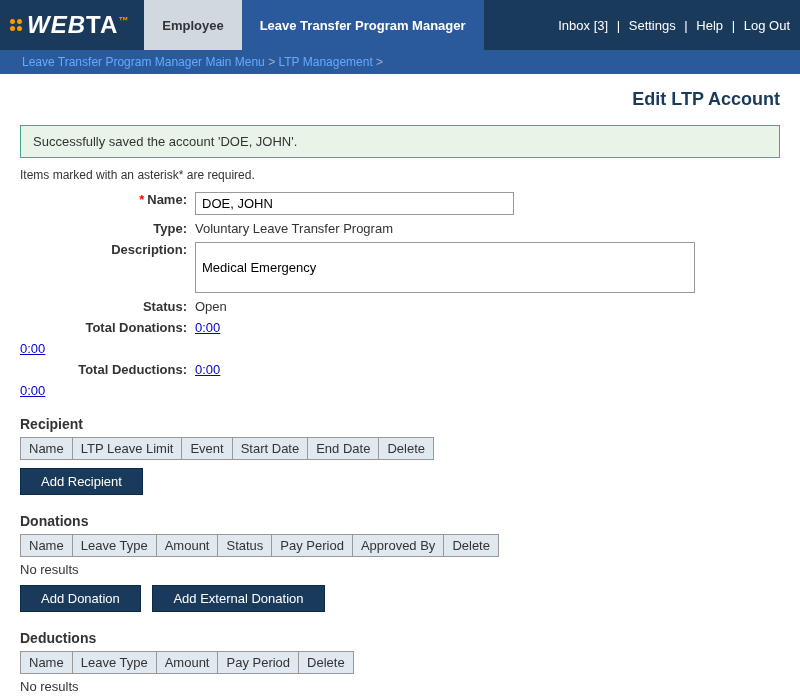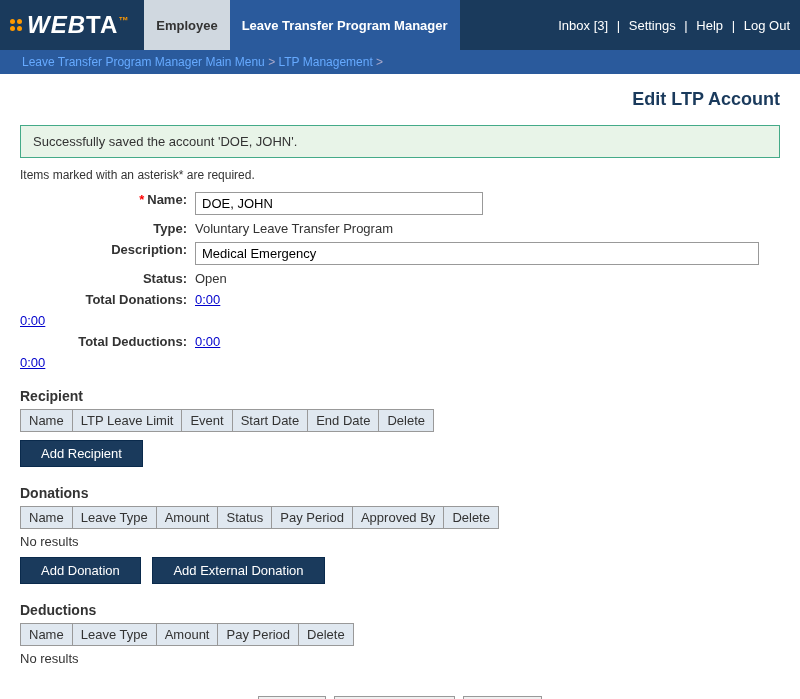--- a/index.html
+++ b/index.html
@@ -5,21 +5,21 @@
     * { box-sizing: border-box; margin: 0; padding: 0; }
     body { font-family: Arial, sans-serif; font-size: 13px; background: #fff; color: #333; width: 800px; min-height: 699px; }
 
     
     .header { background: #1a3a5c; display: flex; align-items: center; height: 50px; padding: 0 10px; }
     .logo { display: flex; align-items: center; color: white; font-size: 22px; font-weight: bold; letter-spacing: 1px; margin-right: 15px; }
     .logo-dots { display: grid; grid-template-columns: 1fr 1fr; gap: 2px; margin-right: 5px; }
     .logo-dot { width: 5px; height: 5px; background: #f90; border-radius: 50%; }
     .logo-tm { font-size: 10px; vertical-align: super; color: #f90; }
     .nav-tabs { display: flex; align-items: stretch; height: 100%; }
-    .nav-tab { display: flex; align-items: center; padding: 0 12px; color: #333; background: #d0d8e0; border: none; cursor: pointer; font-size: 13px; font-weight: bold; }
+    .nav-tab { display: flex; align-items: center; padding: 0 18px; color: #333; background: #d0d8e0; border: none; cursor: pointer; font-size: 13px; font-weight: bold; }
     .nav-tab.active { background: #2a5a9c; color: white; }
     .header-right { margin-left: auto; color: white; font-size: 13px; }
     .header-right a { color: white; text-decoration: none; }
     .header-right span { margin: 0 5px; }
 
     
     .breadcrumb { background: #2a5a9c; padding: 5px 22px; font-size: 12px; }
     .breadcrumb a { color: #6af; text-decoration: none; }
     .breadcrumb span { color: #aac; }
 
@@ -29,22 +29,22 @@
 
     
     .success-msg { background: #e8f4e8; border: 1px solid #4a8; padding: 8px 12px; margin-bottom: 10px; color: #333; font-size: 13px; }
     .required-note { font-size: 12px; margin-bottom: 10px; color: #333; }
 
     
     .form-row { display: flex; align-items: flex-start; margin-bottom: 6px; }
     .form-label { text-align: right; width: 175px; padding-right: 8px; font-weight: bold; font-size: 13px; color: #333; flex-shrink: 0; }
     .form-label .required { color: red; margin-right: 3px; }
     .form-value { color: #333; font-size: 13px; }
-    .form-input { border: 1px solid #999; padding: 3px 6px; font-size: 13px; width: 288px; }
-    .form-input-wide { border: 1px solid #999; padding: 3px 6px; font-size: 13px; width: 564px; }
+    .form-input { border: 1px solid #999; padding: 3px 6px; font-size: 13px; width: 319px; }
+    .form-input-wide { border: 1px solid #999; padding: 17px 6px; font-size: 13px; width: 500px; }
     .link-val { color: #00c; text-decoration: underline; cursor: pointer; }
 
     
     .section { margin-top: 18px; }
     .section-title { font-weight: bold; font-size: 14px; color: #333; margin-bottom: 5px; }
 
     
     .data-table { border-collapse: collapse; border: 1px solid #999; font-size: 13px; }
     .data-table th { background: #e0e8f0; border: 1px solid #999; padding: 3px 8px; font-weight: normal; color: #333; white-space: nowrap; }
     .no-results { font-size: 13px; color: #333; margin: 5px 0; }

